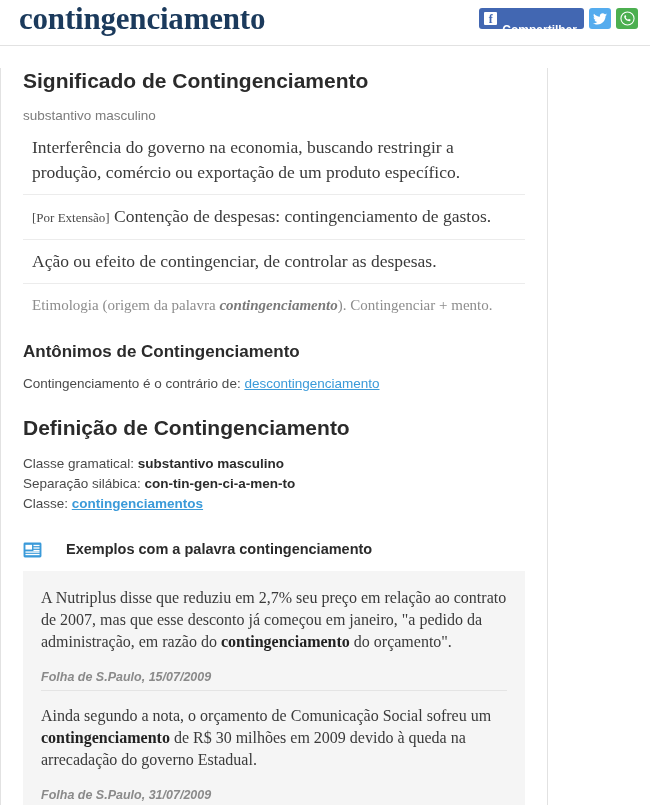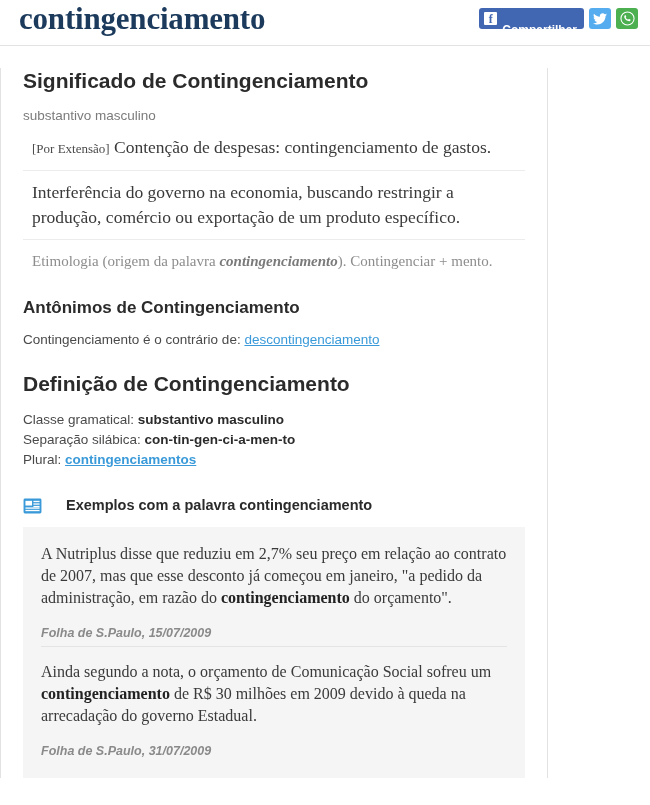--- a/index.html
+++ b/index.html
@@ -225,25 +225,28 @@
   </div>
 </div>
 
 <div class="card">
 
   <h2 class="section-title">Significado de Contingenciamento</h2>
   <div class="pos-line">substantivo masculino</div>
 
   <div class="defs">
     <div class="def-item">
+      <span>Interferência do governo na economia, buscando restringir a produção, comércio ou exportação de um produto específico.</span>
+    </div>
+    <div class="def-item">
       <span class="def-tag">[Por Extensão]</span>
       <span>Contenção de despesas: contingenciamento de gastos.</span>
     </div>
     <div class="def-item">
-      <span>Interferência do governo na economia, buscando restringir a produção, comércio ou exportação de um produto específico.</span>
+      <span>Ação ou efeito de contingenciar, de controlar as despesas.</span>
     </div>
   </div>
 
   <div class="etym">
     <span>Etimologia (origem da palavra </span><b>contingenciamento</b><span>). Contingenciar + mento.</span>
   </div>
 
   <h3 class="sub-title">Antônimos de Contingenciamento</h3>
   <div class="ant-line">
     <span>Contingenciamento é o contrário de:</span>
@@ -254,21 +257,21 @@
   <div class="def-block">
     <div>
       <span>Classe gramatical:</span>
       <b>substantivo masculino</b>
     </div>
     <div>
       <span>Separação silábica:</span>
       <b>con-tin-gen-ci-a-men-to</b>
     </div>
     <div>
-      <span>Plural:</span>
+      <span>Classe:</span>
       <a class="link bold" href="#">contingenciamentos</a>
     </div>
   </div>
 
   <div class="ex-head">
     <span>
       <svg class="news-icon" viewBox="0 0 20 17" aria-hidden="true">
         <rect x="0.5" y="0.5" width="19" height="16" rx="1.5" fill="#3a9ad9"></rect>
         <rect x="2.5" y="3" width="7" height="5" fill="#ffffff"></rect>
         <rect x="11" y="3" width="6.5" height="1.4" fill="#ffffff"></rect>

